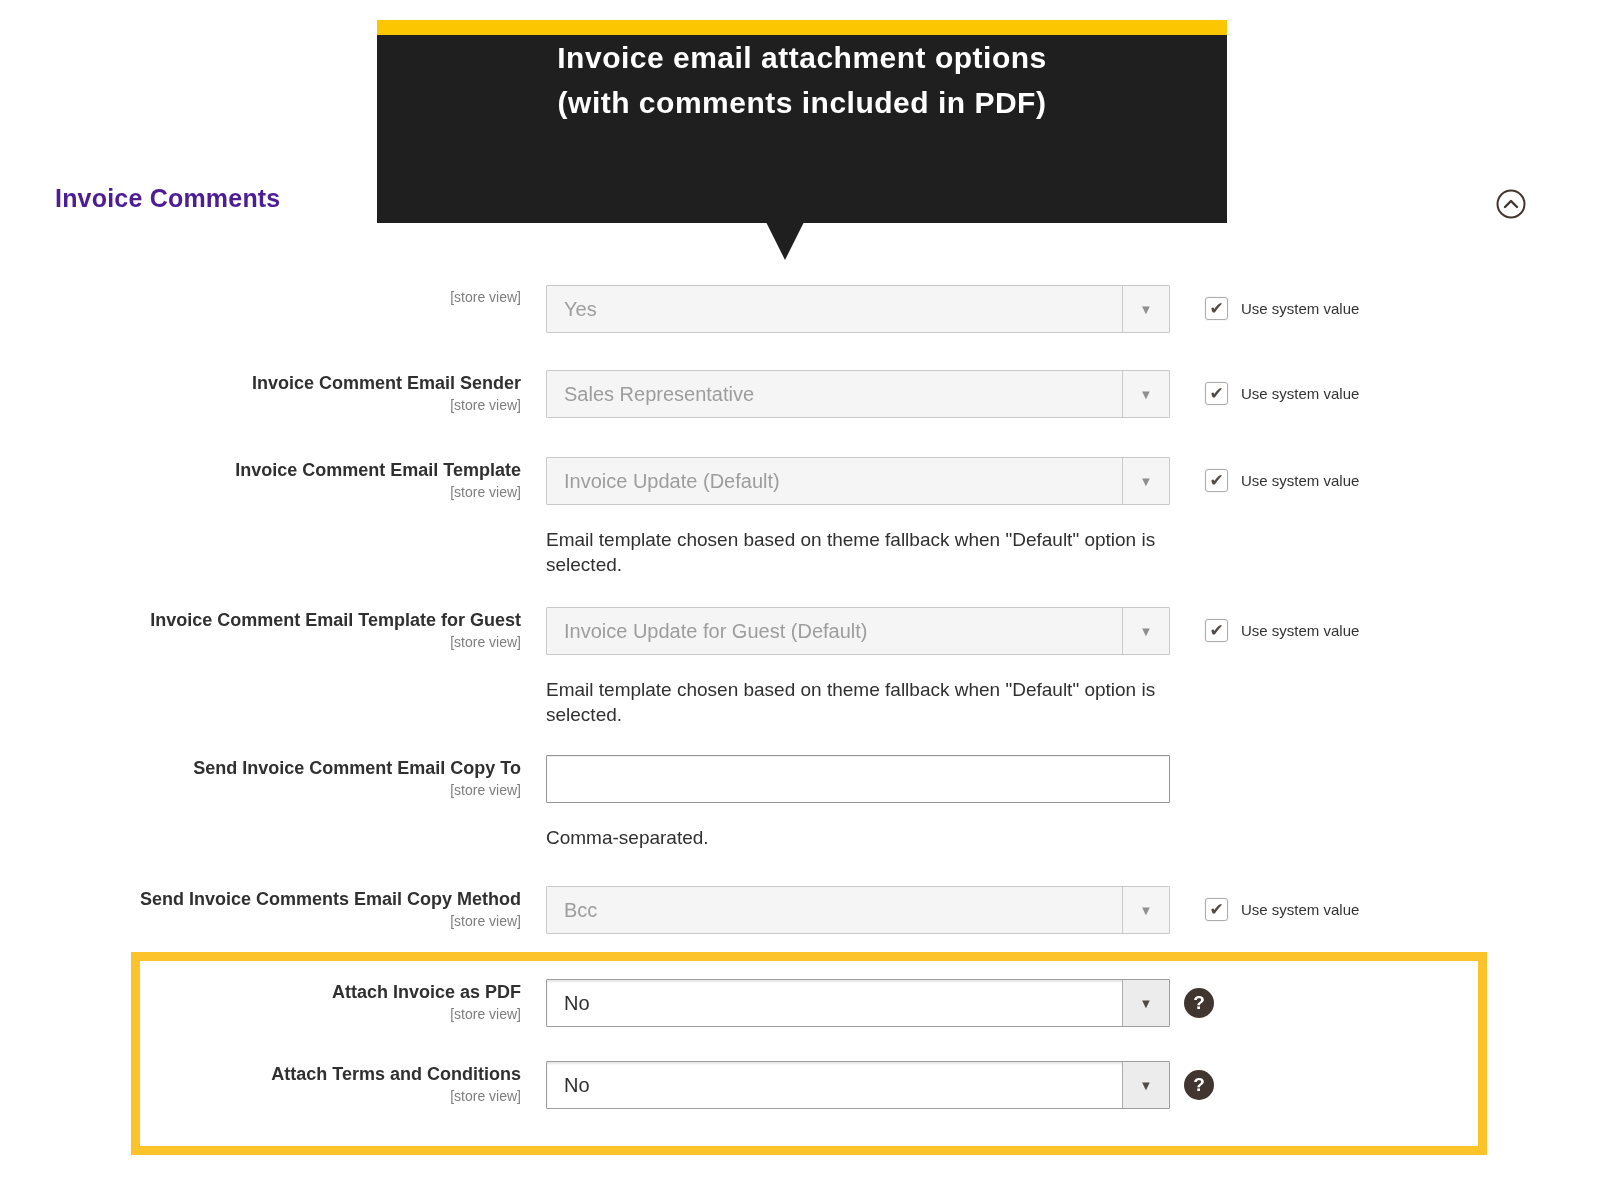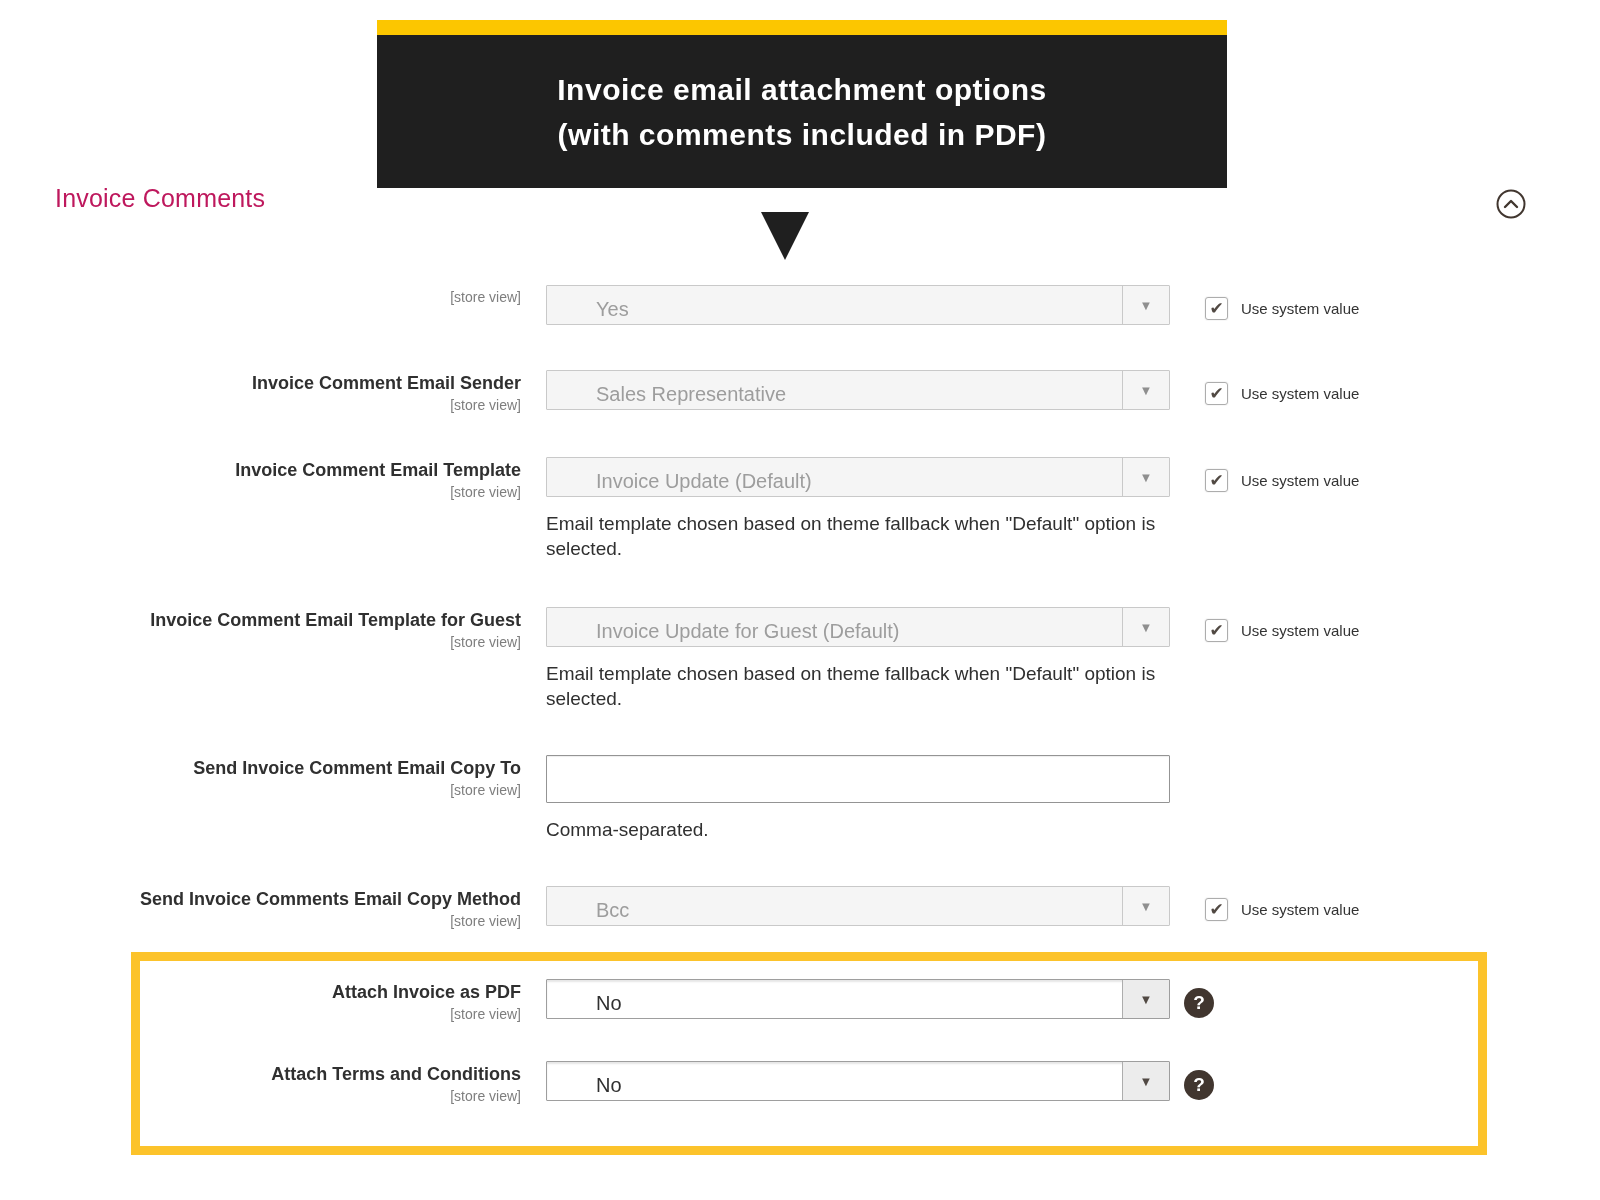--- a/index.html
+++ b/index.html
@@ -7,52 +7,51 @@
   body {
     width:1600px; height:1200px; position:relative; overflow:hidden;
     font-family:"Liberation Sans","DejaVu Sans",sans-serif; color:#303030;
   }
   .page { position:absolute; inset:0; }
 
   
   .callout { position:absolute; left:377px; top:20px; width:850px; }
   .callout-bar { height:15px; background:#FCC600; }
   .callout-body {
-    background:#1F1F1F; height:153px; display:flex; flex-direction:column;
-    align-items:center; justify-content:center; text-align:center;
+    background:#1F1F1F; height:188px; display:flex; flex-direction:column;
+    align-items:center; justify-content:flex-start; text-align:center;
     color:#ffffff; font-size:30px; font-weight:bold; line-height:45px;
     letter-spacing:0.5px;
   }
   .callout-pointer {
     position:absolute; left:384px; top:192px; width:0; height:0;
     border-left:24px solid transparent; border-right:24px solid transparent;
     border-top:48px solid #1F1F1F;
   }
 
   
   .section-title {
-    position:absolute; left:55px; top:184px; font-size:25px; font-weight:normal;
-    color:#be185d; letter-spacing:0.2px;
+    position:absolute; left:55px; top:184px; font-size:25px; font-weight:bold;
+    color:#4c1d95; letter-spacing:0.2px;
   }
   .collapse-btn {
     position:absolute; left:1495px; top:188px; width:32px; height:32px;
     background:none; border:none; cursor:pointer; padding:0;
   }
 
   
   .row { position:absolute; left:0; width:1600px; }
   .labels { position:absolute; left:0; top:2px; width:521px; text-align:right; }
   .flabel { font-size:18px; font-weight:bold; color:#303030; line-height:23px; }
   .scope  { font-size:14px; color:#7E7E7E; line-height:20px;padding-left:24px; }
 
   .field { position:absolute; left:546px; top:0; width:624px; }
   .sel {
-    position:relative; height:40px; border:1px solid #C9C9C9; background:#F5F5F5;
+    position:relative; height:48px; border:1px solid #C9C9C9; background:#F5F5F5;
     border-radius:1px;
-    padding-left:32px;
   }
   .sel .sel-val {
     display:block; line-height:46px; padding-left:17px; font-size:20px;
     color:#9D9D9D; white-space:nowrap; overflow:hidden;
   }
   .sel .sel-arrow {
     position:absolute; right:0; top:0; bottom:0; width:47px;
     border-left:1px solid #C9C9C9; display:flex; align-items:center;
     justify-content:center; font-size:13px; color:#8F8F8F;
   }
@@ -61,21 +60,21 @@
   .sel.enabled .sel-val { color:#303030; }
   .sel.enabled .sel-arrow { background:#ECECEC; border-left-color:#ADADAD;
     color:#514943; }
 
   .txt-input {
     width:624px; height:48px; border:1px solid #949494; border-radius:1px;
     background:#fff; font-size:20px; padding:0 14px; color:#303030;
     font-family:inherit; box-shadow:inset 0 1px 1px rgba(0,0,0,0.07);
   }
 
-  .note { margin-top:14px; width:632px; font-size:19px; line-height:25px;
+  .note { margin-top:22px; width:632px; font-size:19px; line-height:25px;
     color:#303030; }
 
   .usv {
     position:absolute; left:1205px; top:12px; display:flex; align-items:center;
     cursor:pointer;
   }
   .cb {
     width:23px; height:23px; border:1px solid #ADADAD; border-radius:3px;
     background:#fff; display:inline-flex; align-items:center; justify-content:center;
     font-size:17px; color:#514943; font-weight:bold;

